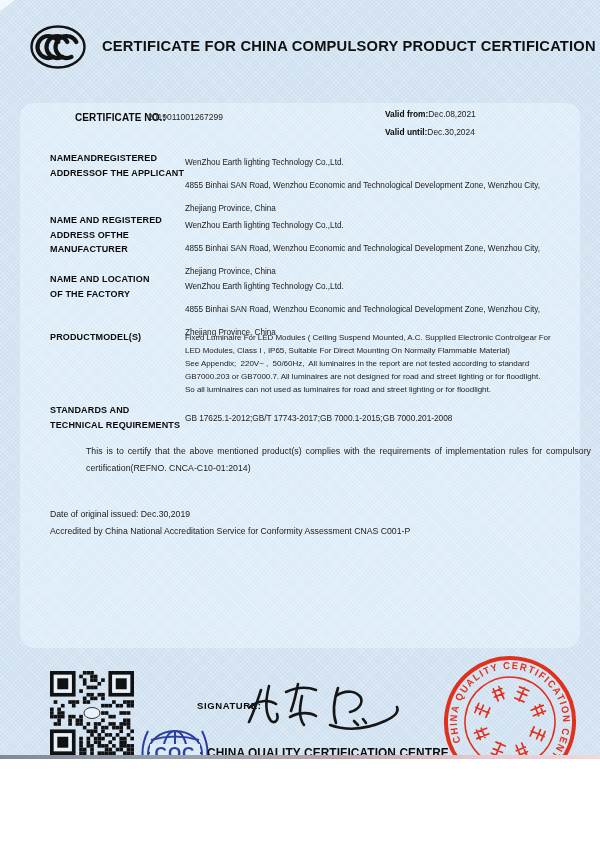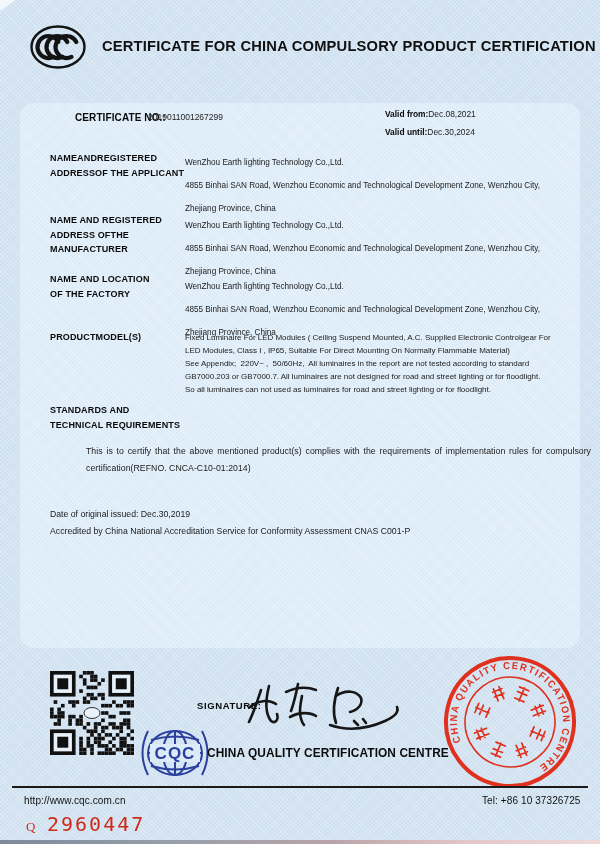--- a/index.html
+++ b/index.html
@@ -1,17 +1,17 @@
 <!DOCTYPE html>
 <html><head>
 <meta charset="utf-8">
 <style>
   html,body{margin:0;padding:0;}
   .page{
-    position:relative;width:600px;height:844px;overflow:hidden;
+    position:relative;width:600px;height:759px;overflow:hidden;
     font-family:"Liberation Sans",sans-serif;color:#1c1c1c;
     background-color:#cfe1f0;
     background-image:
       repeating-linear-gradient(45deg, rgba(255,255,255,.22) 0 1px, rgba(255,255,255,0) 1px 3px),
       repeating-linear-gradient(-45deg, rgba(255,255,255,.16) 0 1px, rgba(255,255,255,0) 1px 3px);
   }
   .corner-fold{position:absolute;left:0;top:0;width:0;height:0;
     border-left:15px solid #f3f8fd;border-bottom:11px solid transparent;}
   
   .ccc-logo{position:absolute;left:28px;top:23px;}
@@ -105,20 +105,21 @@
 
     <div class="flabel f3l">PRODUCTMODEL(S)</div>
     <div class="fvalue f3v">Fixed Luminaire For LED Modules ( Ceiling Suspend Mounted, A.C. Supplied Electronic Controlgear For
 LED Modules, Class I , IP65, Suitable For Direct Mounting On Normally Flammable Material)
 See Appendix;  220V~ ,  50/60Hz,  All luminaires in the report are not tested according to standard
 GB7000.203 or GB7000.7. All luminaires are not designed for road and street lighting or for floodlight.
 So all luminaires can not used as luminaires for road and street lighting or for floodlight.</div>
 
     <div class="flabel f4l">STANDARDS AND
 TECHNICAL REQUIREMENTS</div>
+    <div class="fvalue f4v">GB 17625.1-2012;GB/T 17743-2017;GB 7000.1-2015;GB 7000.201-2008</div>
 
     <div class="para p1">This is to certify that the above mentioned product(s) complies with the requirements of implementation rules for compulsory certification(REFNO. CNCA-C10-01:2014)</div>
     <div class="pline pdate">Date of original issued: Dec.30,2019</div>
     <div class="pline pacc">Accredited by China National Accreditation Service for Conformity Assessment CNAS C001-P</div>
   </div>
 
 
   <svg class="qr-box" id="qr-svg" width="84" height="84" viewBox="0 0 84 84">
       <rect x="32.869565217391305" y="0" width="3.652173913043478" height="3.652173913043478" fill="#111"></rect>
       <rect x="36.52173913043478" y="0" width="3.652173913043478" height="3.652173913043478" fill="#111"></rect>

